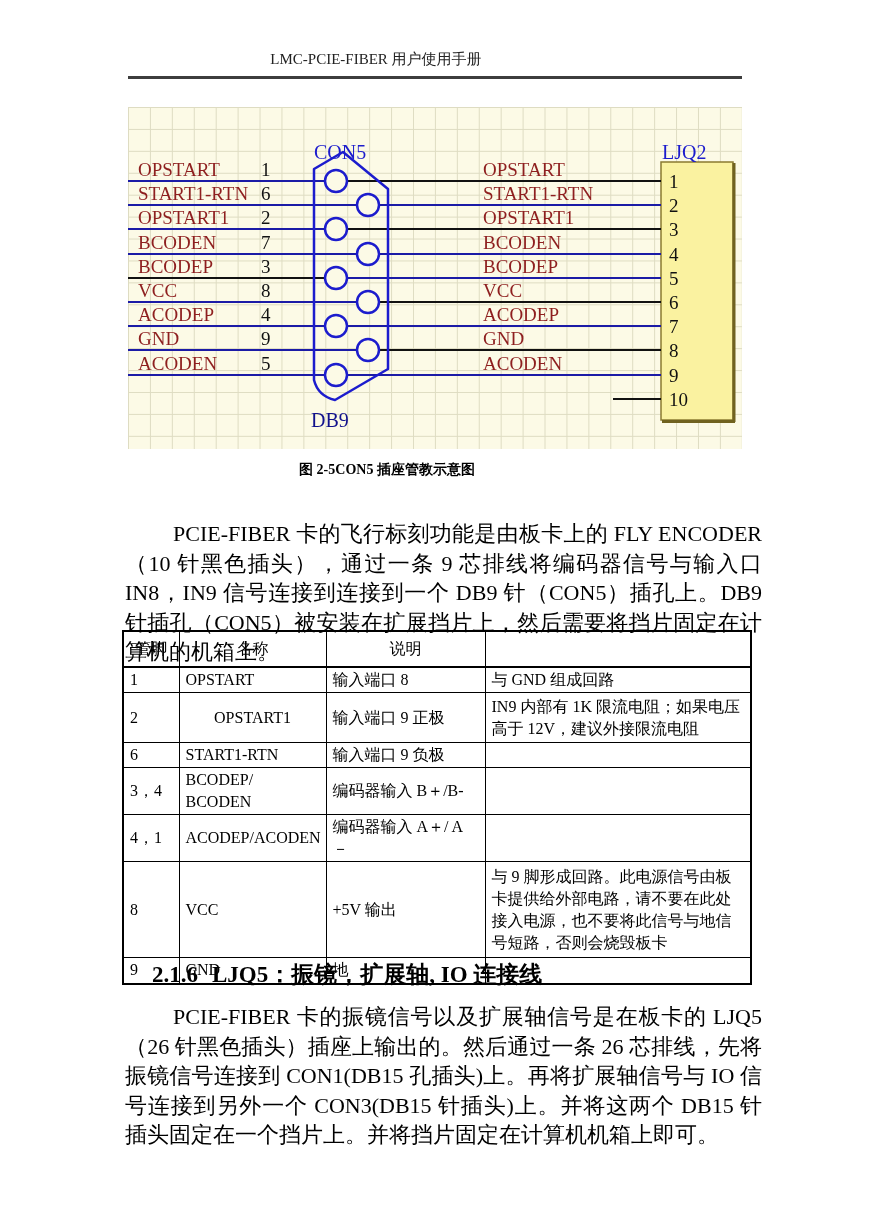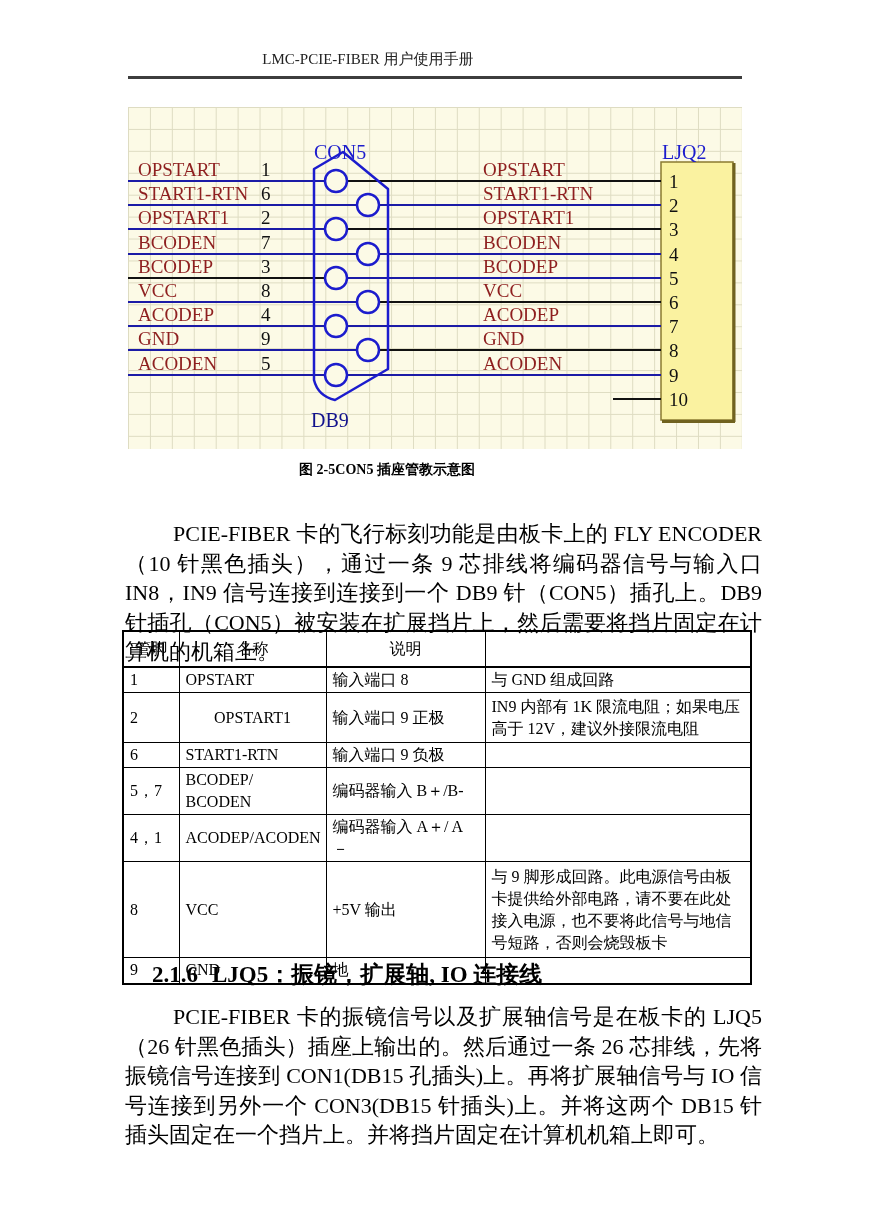--- a/index.html
+++ b/index.html
@@ -1,19 +1,19 @@
 <!DOCTYPE html>
 <html><head>
 <meta charset="utf-8">
 <style>
   html,body{margin:0;padding:0;background:#fff;}
   .page{position:relative;width:870px;height:1231px;background:#ffffff;
         font-family:"Liberation Serif","DejaVu Serif",serif;color:#000;overflow:hidden;}
 
-  .hdr{position:absolute;top:50px;left:0;width:736px;text-align:center;
+  .hdr{position:absolute;top:50px;left:8px;width:736px;text-align:center;
        font-size:15px;color:#222;}
   .hdr-rule{position:absolute;top:76px;left:128px;width:614px;height:3px;background:#3d3d3d;}
 
   .schematic{position:absolute;top:107px;left:128px;width:614px;height:342px;
      background-color:#fcfae6;
      background-image:linear-gradient(to right,#dedcc2 1px,transparent 1px),
                       linear-gradient(to bottom,#dedcc2 1px,transparent 1px);
      background-size:21.93px 21.93px;}
   .schematic svg{position:absolute;top:0;left:0;}
   .sig{fill:#8e1f1f;font-size:19px;font-family:"Liberation Serif",serif;}
@@ -178,21 +178,21 @@
         <td>输入端口 9 正极</td>
         <td>IN9 内部有 1K 限流电阻；如果电压高于 12V，建议外接限流电阻</td>
       </tr>
       <tr>
         <td>6</td>
         <td>START1-RTN</td>
         <td>输入端口 9 负极</td>
         <td></td>
       </tr>
       <tr>
-        <td>5，7</td>
+        <td>3，4</td>
         <td>BCODEP/ BCODEN</td>
         <td>编码器输入 B＋/B-</td>
         <td></td>
       </tr>
       <tr>
         <td>4，1</td>
         <td>ACODEP/ACODEN</td>
         <td>编码器输入 A＋/ A－</td>
         <td></td>
       </tr>

